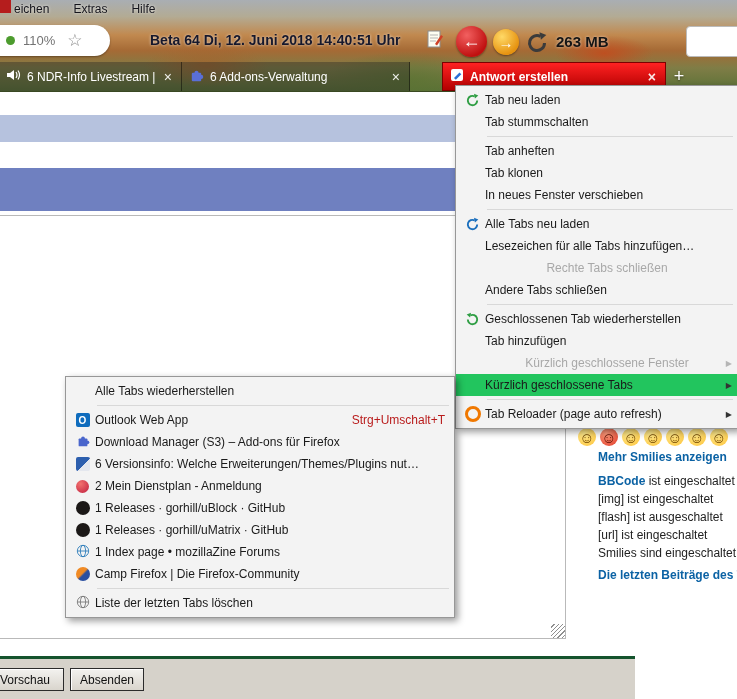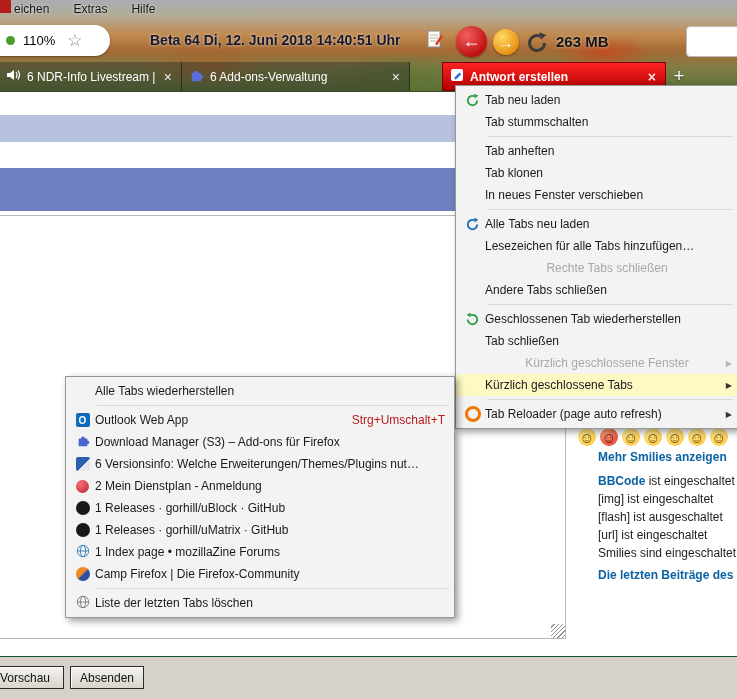--- a/index.html
+++ b/index.html
@@ -14,21 +14,21 @@
       radial-gradient(120px 42px at 55% 88%, rgba(90,115,50,.75), transparent 70%),
       linear-gradient(#a9aeb3 0%, #b3ab94 18%, #c1894f 38%, #a56a35 55%, #7f7d46 74%, #587036 100%);}
   #corner-red{position:absolute;left:0;top:0;width:11px;height:13px;background:#b51d1d;}
   .menubar{position:absolute;left:14px;top:2px;display:flex;gap:24px;font-size:12px;color:#15151c;
     text-shadow:0 0 3px rgba(255,255,255,.8);}
   .menubar span{cursor:default;}
 
   .zoom-pill{position:absolute;left:-18px;top:25px;width:128px;height:31px;background:#fff;
     border-radius:16px;box-shadow:0 1px 2px rgba(0,0,0,.35);display:flex;align-items:center;}
   .pill-leaf{width:9px;height:9px;border-radius:50%;background:#4d9c2e;margin-left:24px;}
-  .zoom-text{font-size:13px;color:#000000;margin-left:8px;}
+  .zoom-text{font-size:13px;color:#737373;margin-left:8px;}
   .star{font-size:17px;color:#8d8d8d;margin-left:12px;}
 
   .clock{position:absolute;left:150px;top:32px;font-size:14px;font-weight:bold;color:#16182c;
     text-shadow:0 0 3px rgba(255,255,255,.7);white-space:nowrap;}
   .note-icon{position:absolute;left:427px;top:29px;}
   .nav-circle{position:absolute;border-radius:50%;display:flex;align-items:center;justify-content:center;
     color:#fff;font-weight:bold;box-shadow:0 1px 2px rgba(0,0,0,.4);cursor:pointer;}
   #btn-back{left:456px;top:26px;width:31px;height:31px;font-size:18px;
     background:radial-gradient(circle at 35% 30%, #f26060, #c01010 72%);}
   #btn-fwd{left:493px;top:29px;width:26px;height:26px;font-size:15px;
@@ -71,42 +71,42 @@
   .tone-b{background:radial-gradient(circle at 35% 30%,#9cd3ff,#3e8fdc);color:#0a3564;}
 
   .sb{position:absolute;left:598px;font-size:12px;color:#222;white-space:nowrap;}
   .sb-link{color:#0b62a4;font-weight:bold;cursor:pointer;}
   .sb-status{}
   #sb-more{top:358px;}
   #sb-l0{top:382px;} #sb-l1{top:400px;} #sb-l2{top:418px;} #sb-l3{top:436px;} #sb-l4{top:454px;}
   #sb-last{top:476px;}
 
   
-  #bottombar{position:absolute;left:0;top:656px;width:737px;height:43px;background:#d6d2ca;
-    border-top:1px solid #14532d;box-sizing:border-box;}
+  #bottombar{position:absolute;left:0;top:656px;width:635px;height:43px;background:#d6d2ca;
+    border-top:3px solid #14532d;box-sizing:border-box;}
   .form-btn{position:absolute;top:9px;height:23px;background:linear-gradient(#f3f2ef,#d9d5cd);
     border:1px solid #2b2b2b;font-size:12px;color:#111;font-family:"Liberation Sans",sans-serif;
     box-shadow:inset 1px 1px 0 #fff;cursor:pointer;}
   #btn-vorschau{left:-14px;width:78px;}
   #btn-absenden{left:70px;width:74px;}
 
   
   .menu{position:absolute;background:#f3f3f3;border:1px solid #979797;padding:3px 0;
     box-shadow:3px 3px 7px rgba(0,0,0,.4);box-sizing:border-box;z-index:10;}
   #ctxmenu{left:455px;top:85px;width:284px;}
   #submenu{left:65px;top:376px;width:390px;z-index:11;}
   .mi{display:flex;align-items:center;height:22px;padding:0 9px 0 4px;font-size:12px;color:#1a1a1a;
     position:relative;white-space:nowrap;cursor:pointer;}
   .mico{width:25px;flex:0 0 25px;display:flex;align-items:center;justify-content:center;}
   .mlabel{flex:1;overflow:hidden;}
   .mshort{margin-left:26px;color:#b91c1c;}
   .marrow{position:absolute;right:6px;font-size:8px;color:#333;}
   .mi.disabled{color:#a8a8a8;cursor:default;text-align:center;}
   .mi.disabled .marrow{color:#b5b5b5;}
-  .mi.hl{background:#fef9c3;}
+  .mi.hl{background:#22c55e;}
   .msep{height:1px;background:#d8d8d8;margin:3px 5px 3px 31px;}
 
   
   .c-green{color:#2f9e44;} .c-blue{color:#1b6fbd;} .c-dark{color:#3b3b3b;}
   .arcico path{stroke:currentColor;fill:none;stroke-width:2;}
   .arcico polygon{fill:currentColor;}
   .tr-ring{width:10px;height:10px;border:3px solid #f07800;border-radius:50%;display:inline-block;}
   .fav{width:14px;height:14px;display:flex;align-items:center;justify-content:center;border-radius:2px;}
   .ic-outlook{background:#0f6cbd;color:#fff;font-size:10px;font-weight:bold;}
   .ic-outlook::before{content:"O";}
@@ -317,21 +317,21 @@
       <span class="mico c-green">
         <svg class="arcico" width="15" height="15" viewBox="0 0 16 16">
             <path d="M3 8 A5 5 0 1 0 5.7 3.6"></path>
             <polygon points="6.4,0.8 1.8,2.6 5.4,5.9"></polygon>
           </svg>
       </span>
       <span class="mlabel">Geschlossenen Tab wiederherstellen</span>
     </div>
     <div class="mi">
       <span class="mico"></span>
-      <span class="mlabel">Tab schließen</span>
+      <span class="mlabel">Tab hinzufügen</span>
     </div>
     <div class="mi disabled">
       <span class="mico"></span>
       <span class="mlabel">Kürzlich geschlossene Fenster</span>
       <span class="marrow">▶</span>
     </div>
     <div class="mi hl">
       <span class="mico"></span>
       <span class="mlabel">Kürzlich geschlossene Tabs</span>
       <span class="marrow">▶</span>

